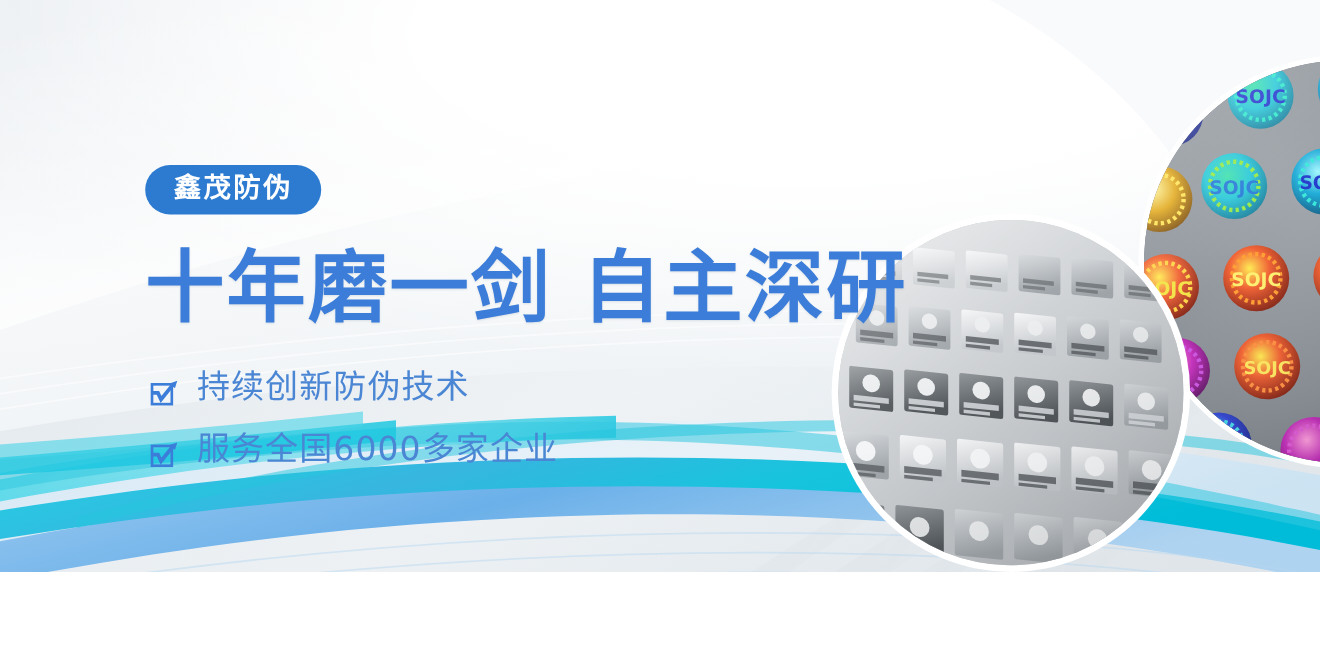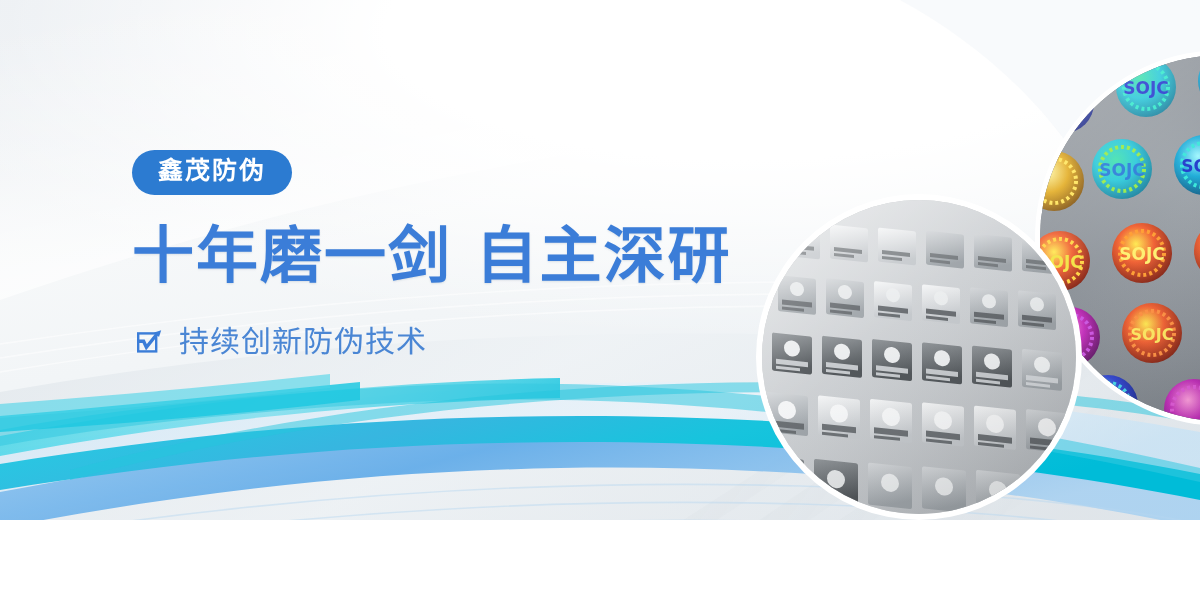--- a/index.html
+++ b/index.html
@@ -79,37 +79,37 @@
     font-size: 25px;
     font-weight: bold;
     letter-spacing: 2px;
     color: #ffffff;
     line-height: 1.15;
     white-space: nowrap;
   }
 
   .headline {
     margin: 28px 0 0 0;
-    font-size: 62px;
+    font-size: 72px;
     font-weight: bold;
     letter-spacing: 2px;
     line-height: 1.08;
     white-space: nowrap;
     text-shadow: 0 1px 2px rgba(120,140,165,0.22);
   }
 
   .bullets {
     margin: 34px 0 0 4px;
     padding: 0;
     list-style: none;
   }
 
   .bullet {
     display: flex;
-    align-items: center;
+    align-items: flex-end;
     margin-bottom: 20px;
   }
 
   .bullet-icon {
     flex: 0 0 auto;
     width: 26px;
     height: 26px;
     margin-right: 17px;
     display: block;
   }
@@ -546,16 +546,24 @@
 
     <ul class="bullets">
       <li class="bullet">
         <svg class="bullet-icon" viewBox="0 0 26 26" aria-hidden="true">
           <rect x="2.2" y="4.4" width="18" height="18" fill="none" stroke="#3b7dd8" stroke-width="2.4"></rect>
           <path d="M1.5,12.2 L7.6,12.2 L10.4,18.2 L21.6,4.2" fill="none" stroke="#3b7dd8" stroke-width="3.4" stroke-linejoin="miter" stroke-linecap="butt"></path>
           <path d="M25.2,1.2 L18.2,3.6 L23.0,8.0 Z" fill="#3b7dd8"></path>
         </svg>
         <span class="bullet-text" style="color: rgb(74, 134, 212);">持续创新防伪技术</span>
       </li>
+      <li class="bullet">
+        <svg class="bullet-icon" viewBox="0 0 26 26" aria-hidden="true">
+          <rect x="2.2" y="4.4" width="18" height="18" fill="none" stroke="#3b7dd8" stroke-width="2.4"></rect>
+          <path d="M1.5,12.2 L7.6,12.2 L10.4,18.2 L21.6,4.2" fill="none" stroke="#3b7dd8" stroke-width="3.4" stroke-linejoin="miter" stroke-linecap="butt"></path>
+          <path d="M25.2,1.2 L18.2,3.6 L23.0,8.0 Z" fill="#3b7dd8"></path>
+        </svg>
+        <span class="bullet-text" style="color: rgb(74, 134, 212);">服务全国6000多家企业</span>
+      </li>
     </ul>
 
   </div>
 </div>
 
 </body></html>

